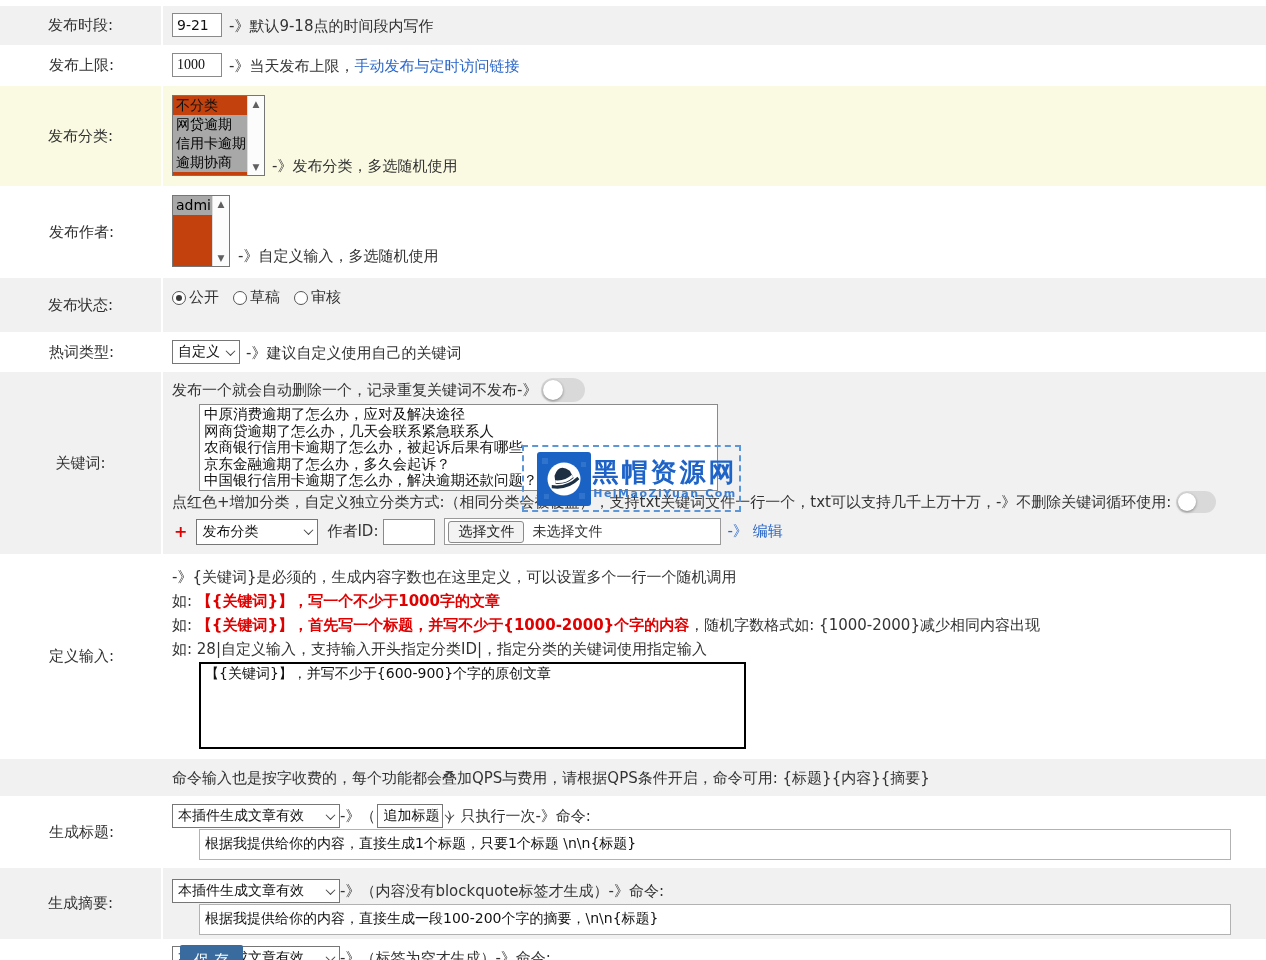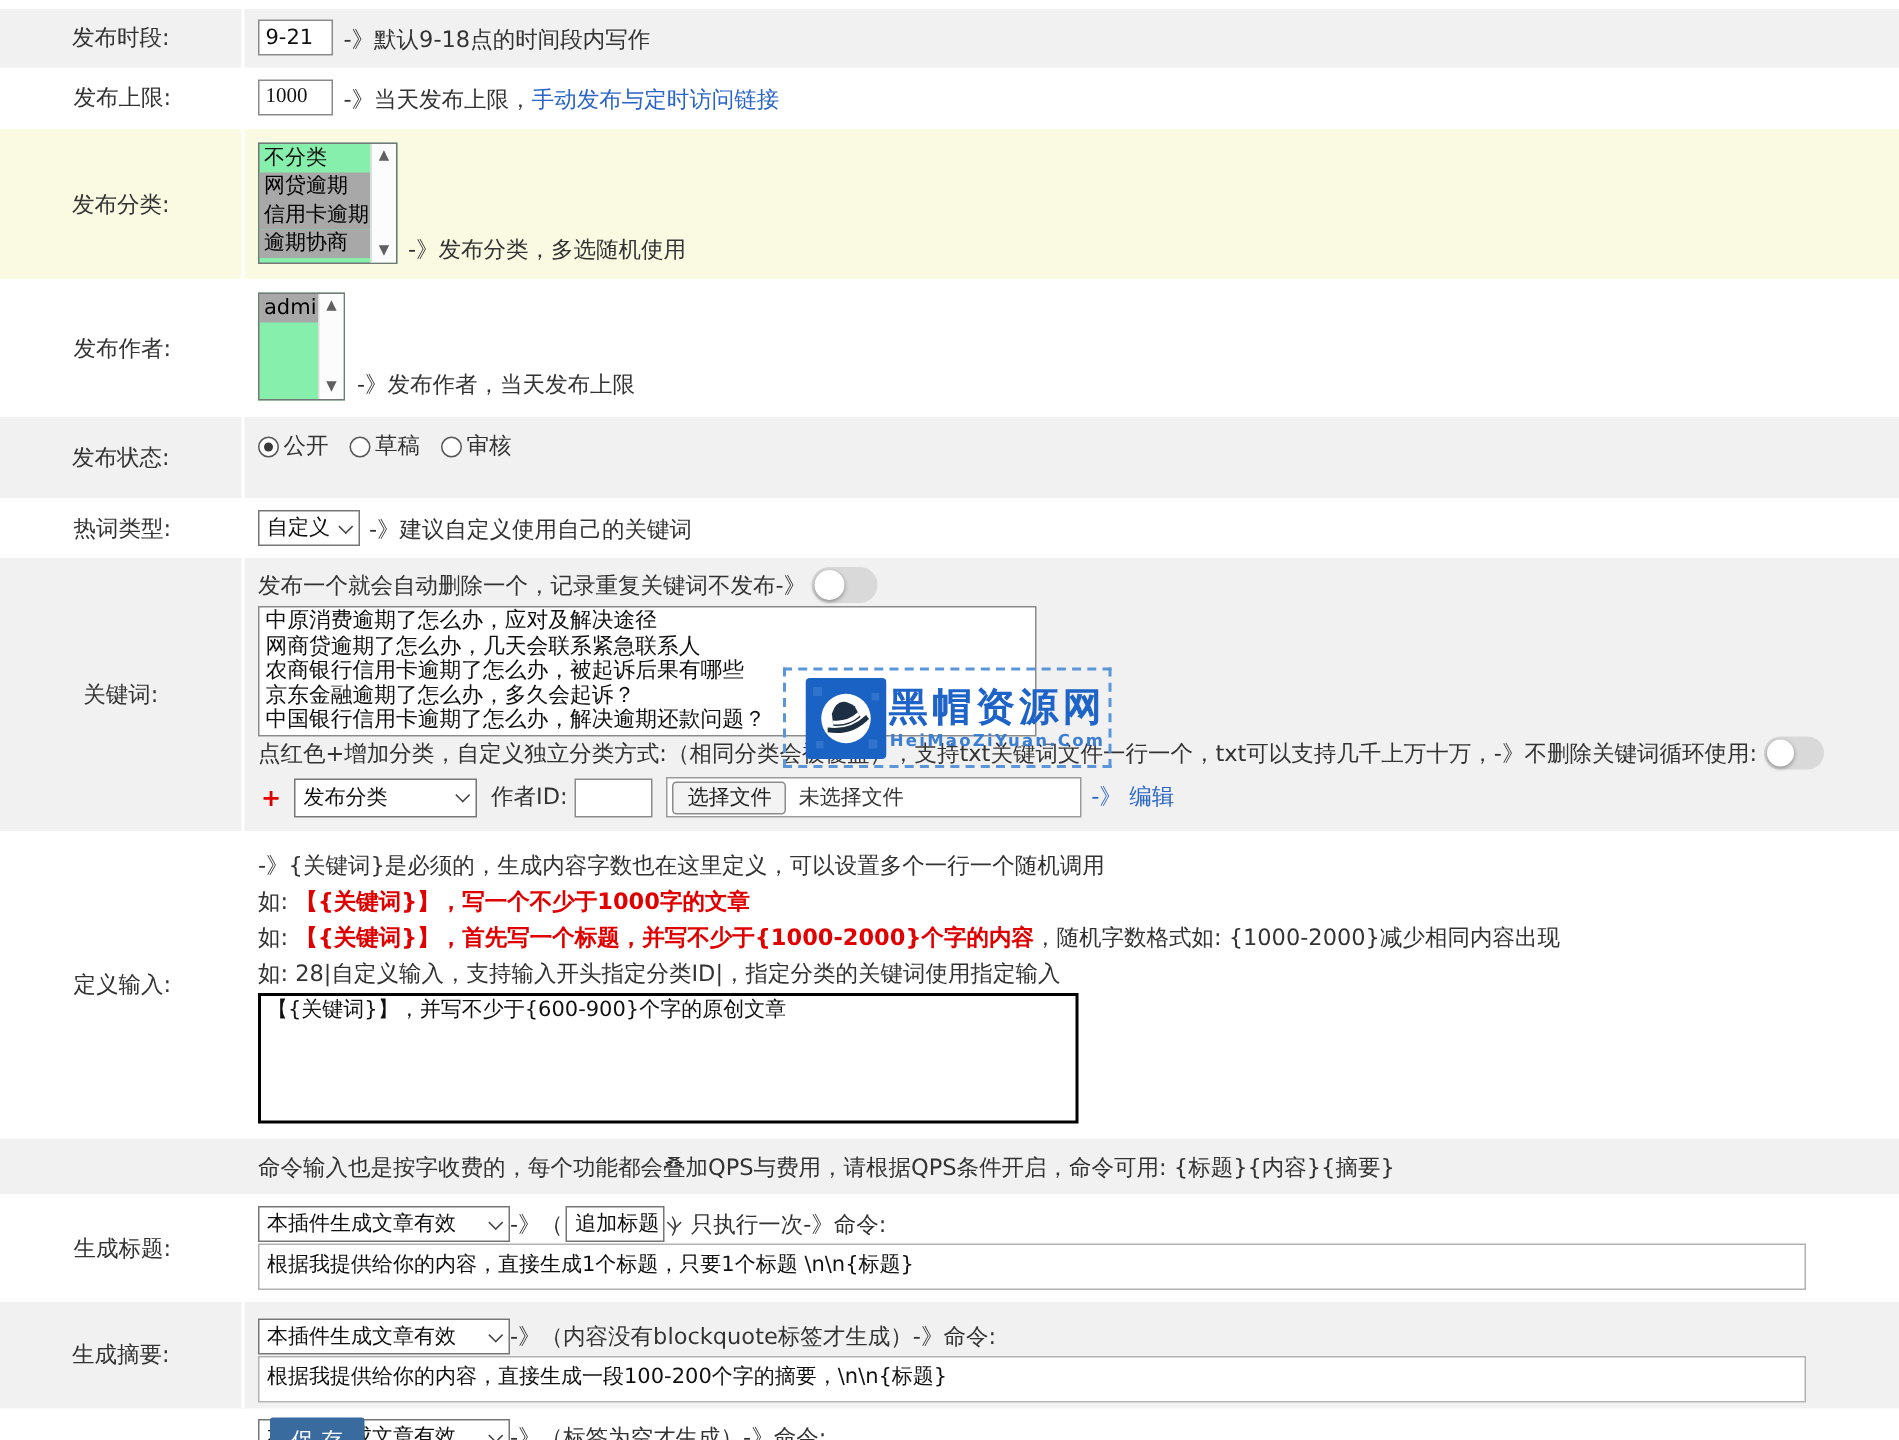--- a/index.html
+++ b/index.html
@@ -28,21 +28,21 @@
   }
   
   .sel {
     display:inline-flex; align-items:center; justify-content:space-between;
     border:1px solid #767676; background:#fff; height:24px; padding:0 5px;
     font-size:14px; color:#111; cursor:default; white-space:nowrap;
   }
   .chev { width:7px; height:7px; border-right:1.6px solid #444; border-bottom:1.6px solid #444;
     transform:rotate(45deg) translate(-1px,-1px); margin-left:7px; flex:0 0 auto; }
   
-  .listbox { display:flex; border:1px solid #767676; background:#86efac; }
+  .listbox { display:flex; border:1px solid #767676; background:#c2410c; }
   .listbox .opts { flex:1; overflow:hidden; }
   .listbox .opt { height:19px; line-height:19px; font-size:14px; padding:0 3px; color:#111; white-space:nowrap; }
   .listbox .opt.selected { background:#a8a8a8; color:#000; }
   .listbox .sb { width:17px; border-left:1px solid #dcdcdc; background:#fcfcfc;
     display:flex; flex-direction:column; justify-content:space-between; align-items:center; }
   .listbox .sb span { font-size:9px; color:#606060; line-height:12px; padding:2px 0; cursor:pointer; }
   
   .radio-item { display:inline-flex; align-items:center; margin-right:14px; }
   .radio { width:14px; height:14px; border:1px solid #555; border-radius:50%; background:#fff;
     display:inline-block; position:relative; margin-right:3px; }
@@ -51,20 +51,21 @@
   .toggle { display:inline-block; position:relative; width:44px; height:24px; border-radius:12px;
     background:#d9d9d9; vertical-align:middle; cursor:pointer; }
   .toggle .knob { position:absolute; left:2px; top:2px; width:20px; height:20px; border-radius:50%;
     background:#fff; box-shadow:0 1px 3px rgba(0,0,0,.4); }
   .toggle.small { width:40px; height:22px; border-radius:11px; }
   .toggle.small .knob { width:18px; height:18px; }
   textarea {
     font-family:inherit; color:#111; background:#fff; resize:none; display:block;
     border:1px solid #8a8a8a; line-height:16.5px; font-size:14.5px; padding:1px 4px;
     overflow:hidden;
+    margin-left:27px;
   }
   textarea.focused { border:2px solid #000; font-size:14px; }
   textarea.cmd { border:1px solid #b2b2b2; height:31px; width:1032px; font-size:14px; padding:4px 5px; line-height:18px; }
   .inline-flex { display:flex; align-items:center; white-space:nowrap; }
   
   .filebox { display:flex; align-items:center; width:277px; height:27px; border:1px solid #9a9a9a; background:#fff; }
   .filebtn { border:1px solid #8b8b8b; background:#f3f3f3; border-radius:3px; font-size:14px;
     padding:1px 9px; margin:0 8px 0 3px; color:#222; cursor:pointer; white-space:nowrap; }
   .filestatus { font-size:14px; color:#333; white-space:nowrap; }
   
@@ -120,21 +121,21 @@
   <div class="row-label">发布作者:</div>
   <div class="listbox abs" style="left:172px; top:9px; width:58px; height:72px;">
     <div class="opts">
       <div class="opt selected">admin</div>
     </div>
     <div class="sb">
       <span>▲</span>
       <span>▼</span>
     </div>
   </div>
-  <span class="note abs" style="left:238px; top:61px;">-》发布作者，当天发布上限</span>
+  <span class="note abs" style="left:238px; top:61px;">-》自定义输入，多选随机使用</span>
 </div>
 
 <div class="row row-tinted" style="height:54px;">
   <div class="row-label">发布状态:</div>
   <div class="abs inline-flex" style="left:172px; top:10px;">
     <span class="radio-item">
       <span class="radio checked"></span>
       <span>公开</span>
     </span>
     <span class="radio-item">

